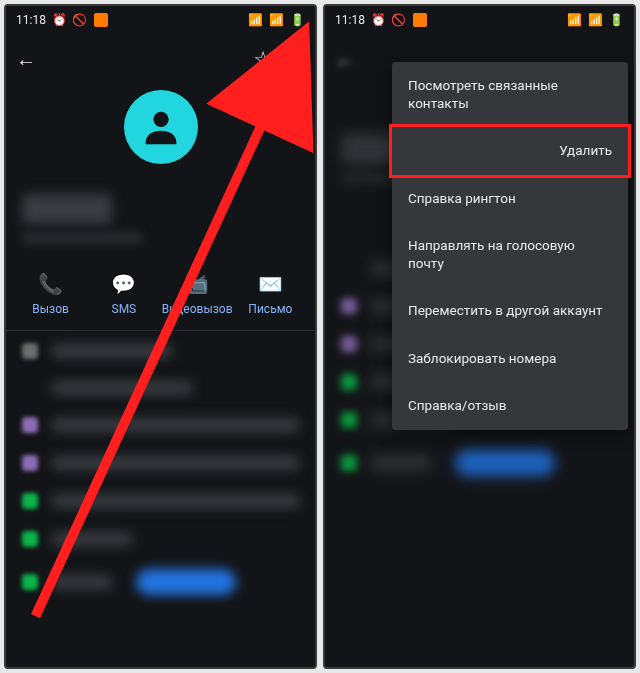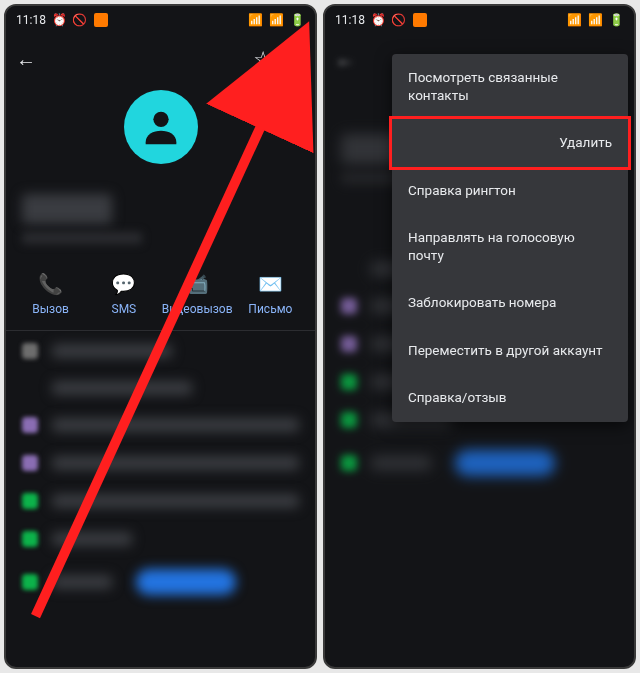--- a/index.html
+++ b/index.html
@@ -1,17 +1,17 @@
 <!DOCTYPE html>
 <html><head>
   <meta charset="utf-8">
   <style>
     * { margin: 0; padding: 0; box-sizing: border-box; }
     body { background: #e8e8e8; font-family: Roboto, Arial, sans-serif; display: flex; gap: 6px; padding: 4px; }
-    .phone { width: 314px; height: 665px; background: #131417; border-radius: 12px; overflow: hidden; position: relative; color: #e8eaed; border: 2px solid #3a3a3a; }
+    .phone { width: 314px; height: 665px; background: #131417; border-radius: 4px; overflow: hidden; position: relative; color: #e8eaed; border: 2px solid #3a3a3a; }
     .status-bar { height: 28px; display: flex; align-items: center; justify-content: space-between; padding: 0 10px; font-size: 12px; background: #131417; }
     .status-left { display: flex; align-items: center; gap: 6px; }
     .status-right { display: flex; align-items: center; gap: 6px; }
     .orange-icon { width: 14px; height: 14px; background: #ff7a00; border-radius: 2px; }
     .alarm-icon { font-size: 12px; color: #bbb; }
     .header-row { height: 50px; display: flex; align-items: center; justify-content: space-between; padding: 0 10px; }
     .back-arrow { font-size: 20px; color: #e8eaed; cursor: pointer; }
     .header-actions { display: flex; gap: 20px; align-items: center; }
     .star-icon { font-size: 22px; color: #e8eaed; }
     .kebab { display: flex; flex-direction: column; gap: 3px; cursor: pointer; padding: 4px; }
@@ -25,21 +25,21 @@
     .action-item { display: flex; flex-direction: column; align-items: center; gap: 6px; color: #8ab4f8; font-size: 12px; cursor: pointer; width: 70px; }
     .action-icon { font-size: 20px; }
     .list-area { padding: 12px 16px; display: flex; flex-direction: column; gap: 22px; }
     .list-item { display: flex; align-items: center; gap: 14px; }
     .dot { width: 16px; height: 16px; border-radius: 4px; filter: blur(2px); flex-shrink: 0; }
     .dot.gray { background: #6d6d6d; }
     .dot.purple { background: #8a6db3; }
     .dot.green { background: #0cb24a; }
     .line-blur { height: 14px; background: #3a3c41; filter: blur(6px); border-radius: 4px; flex: 1; }
     .pill-blur { width: 100px; height: 26px; background: #2374e1; filter: blur(6px); border-radius: 14px; margin-left: 10px; }
-    .menu-overlay { position: absolute; top: 48px; right: 6px; width: 236px; background: #36373b; border-radius: 4px; box-shadow: 0 4px 16px rgba(0,0,0,0.6); z-index: 10; }
+    .menu-overlay { position: absolute; top: 56px; right: 6px; width: 236px; background: #36373b; border-radius: 4px; box-shadow: 0 4px 16px rgba(0,0,0,0.6); z-index: 10; }
     .menu-item { padding: 15px 16px; font-size: 13.5px; color: #e8eaed; cursor: pointer; line-height: 1.3; }
     .menu-item.highlighted { border: 3px solid #ff1f1f; margin: -3px; position: relative; text-align: right; }
     .phone.dimmed .content-dim { filter: blur(3px) brightness(0.85); }
     .arrow-overlay { position: absolute; inset: 0; pointer-events: none; z-index: 20; }
     .signal-icon, .wifi-icon, .battery-icon { font-size: 12px; color: #e8eaed; }
   </style>
 </head>
 <body>
 
 <div class="phone">
@@ -191,17 +191,17 @@
           <div class="line-blur" style="max-width:60px"></div>
           <div class="pill-blur"></div>
         </div>
     </div>
   </div>
   <div class="menu-overlay">
     <div class="menu-item">Посмотреть связанные контакты</div>
     <div class="menu-item highlighted">Удалить</div>
     <div class="menu-item">Справка рингтон</div>
     <div class="menu-item">Направлять на голосовую почту</div>
+    <div class="menu-item">Переместить в другой аккаунт</div>
     <div class="menu-item">Заблокировать номера</div>
-    <div class="menu-item">Переместить в другой аккаунт</div>
     <div class="menu-item">Справка/отзыв</div>
   </div>
 </div>
 
 </body></html>

